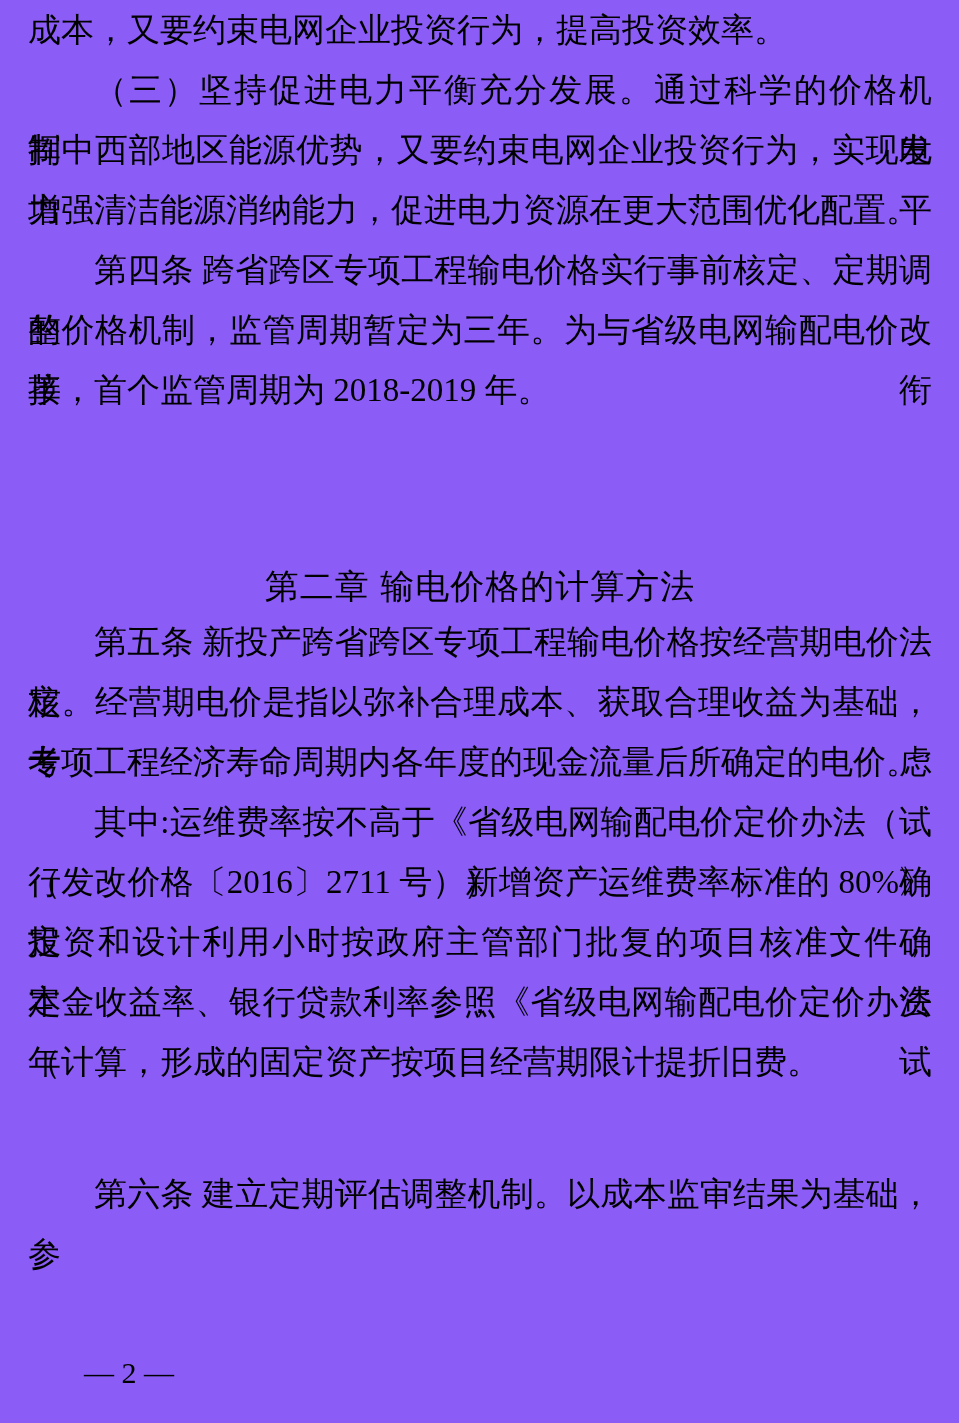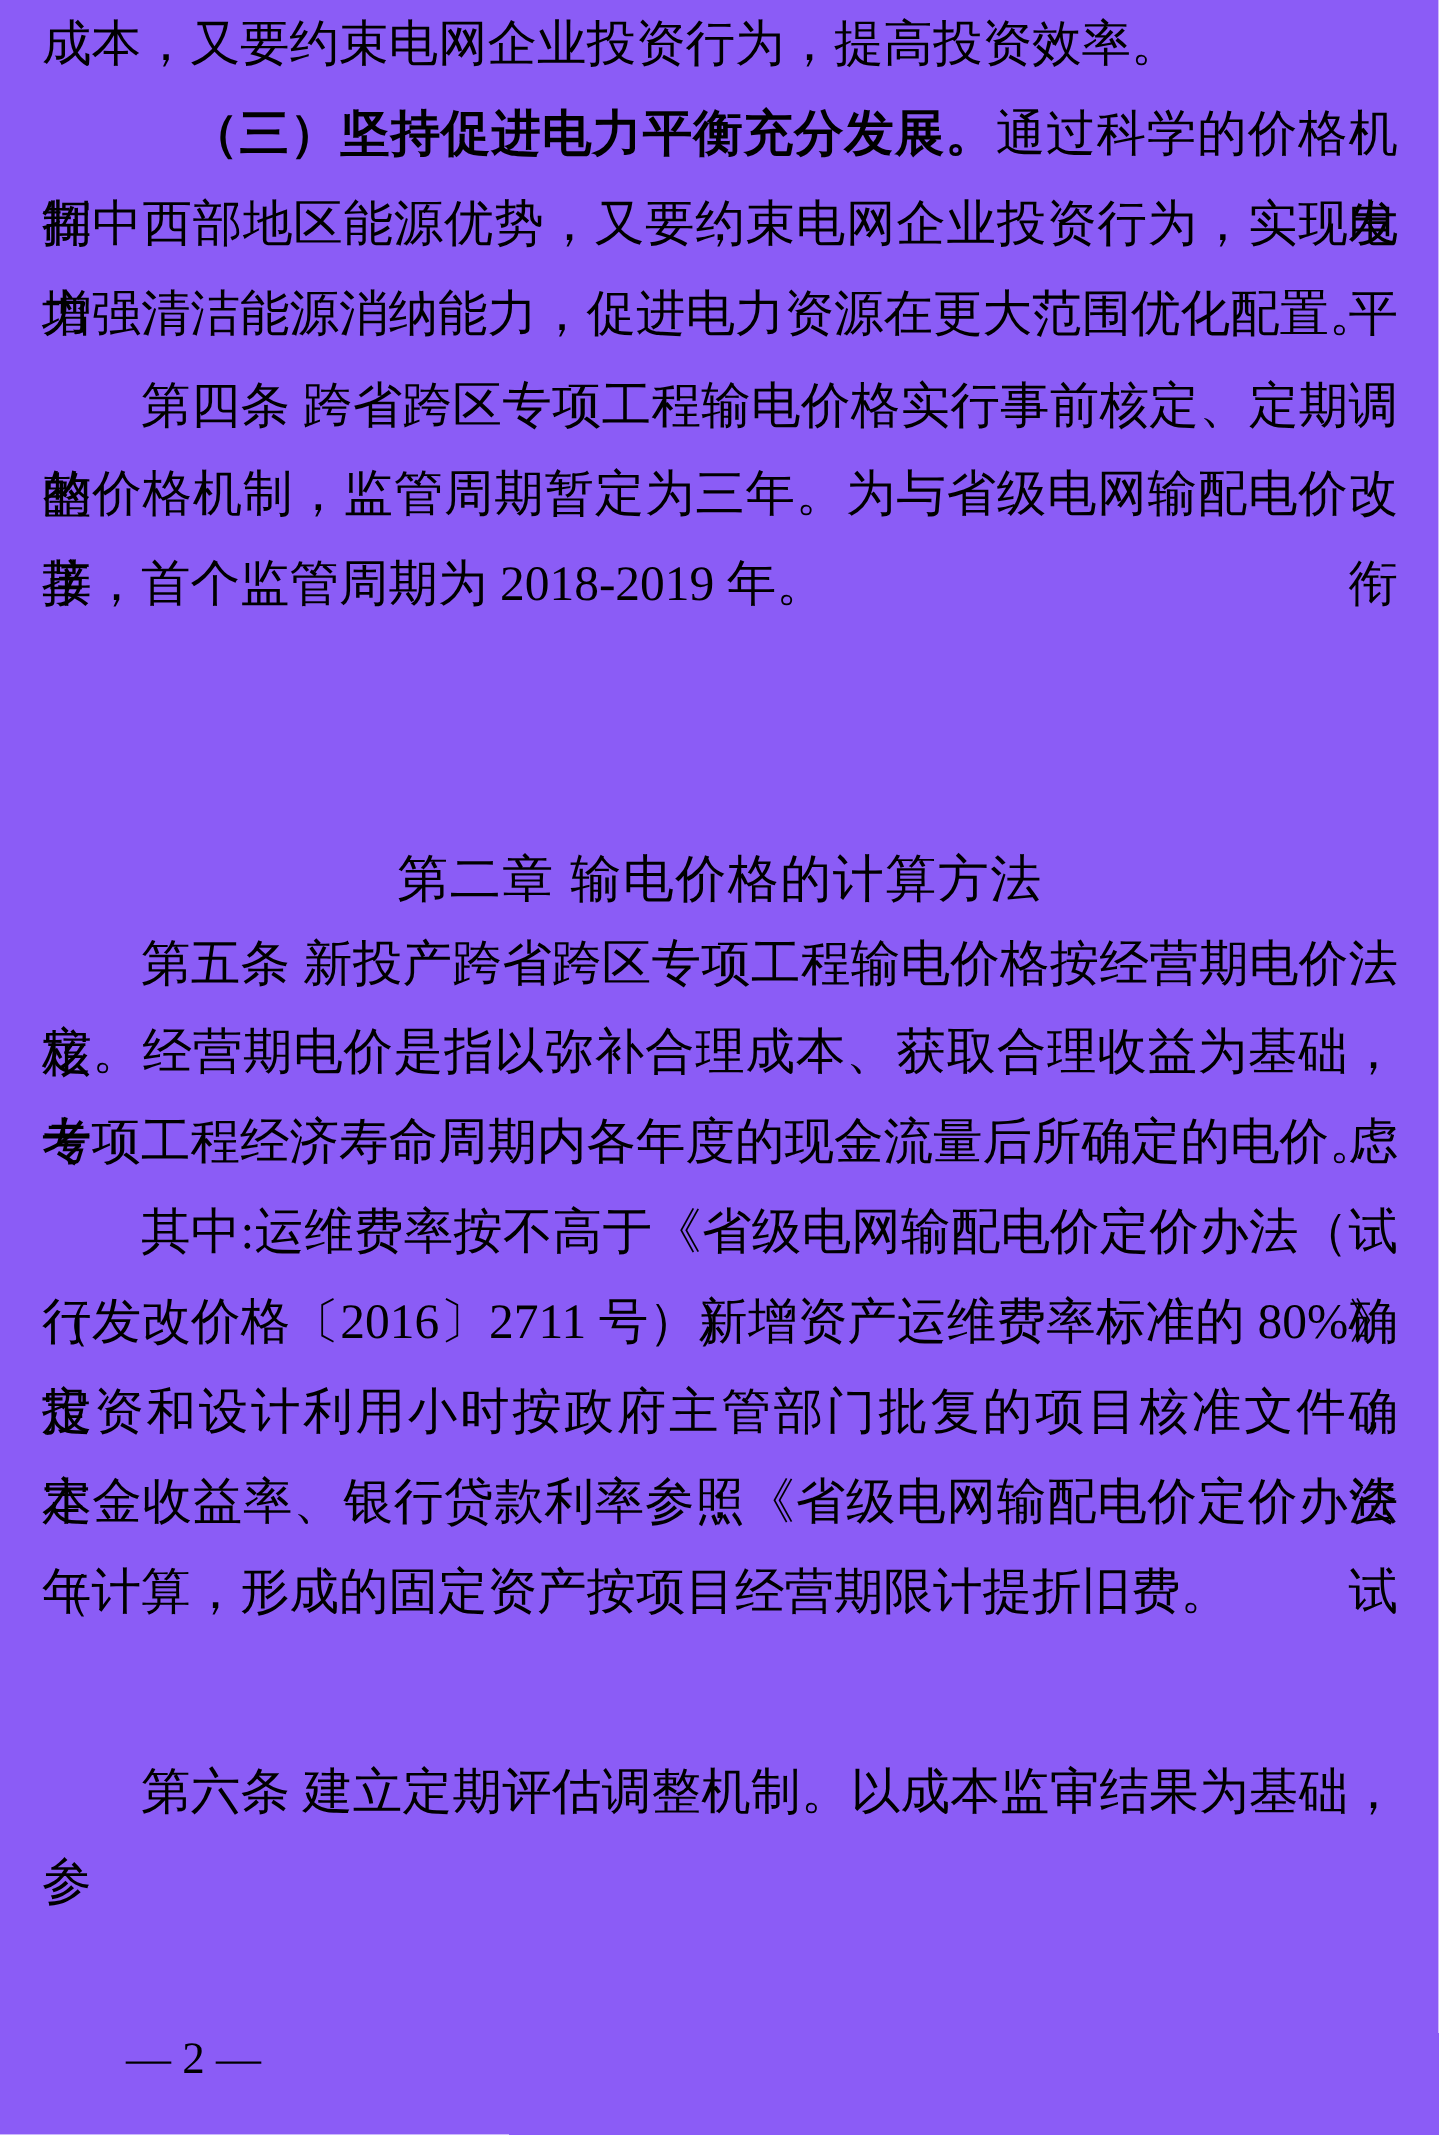--- a/index.html
+++ b/index.html
@@ -40,22 +40,21 @@
     text-align-last: auto;
   }
   .indent {
     text-indent: 66px;
   }
   .hei {
     font-family: "Liberation Sans", "DejaVu Sans", sans-serif;
     font-weight: normal;
   }
   .kai {
-    font-weight: bold;
-    margin-left: 32px;
+    font-weight: normal;
   }
   .chapter {
     position: absolute;
     left: 28px;
     width: 904px;
     top: 556px;
     height: 60px;
     line-height: 60px;
     font-size: 34px;
     text-align: center;

